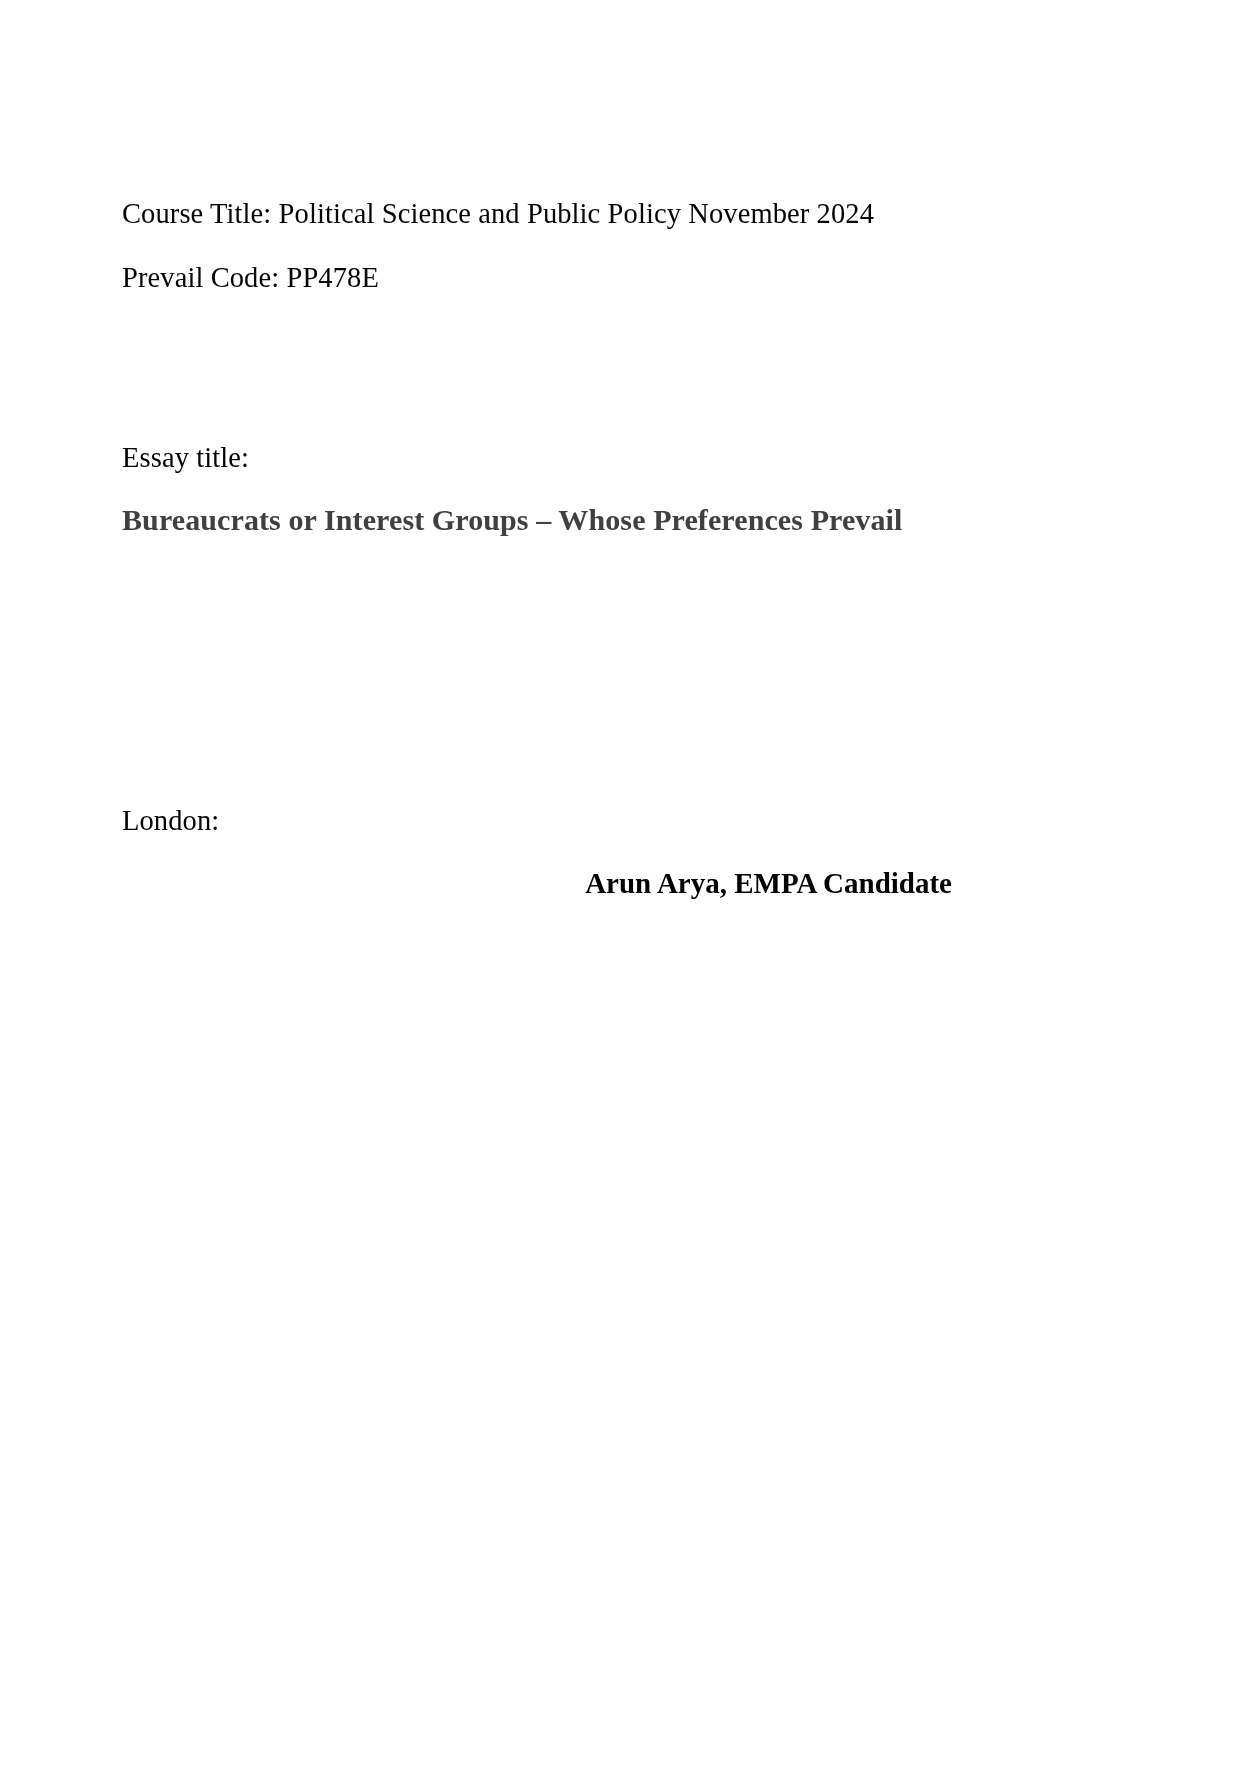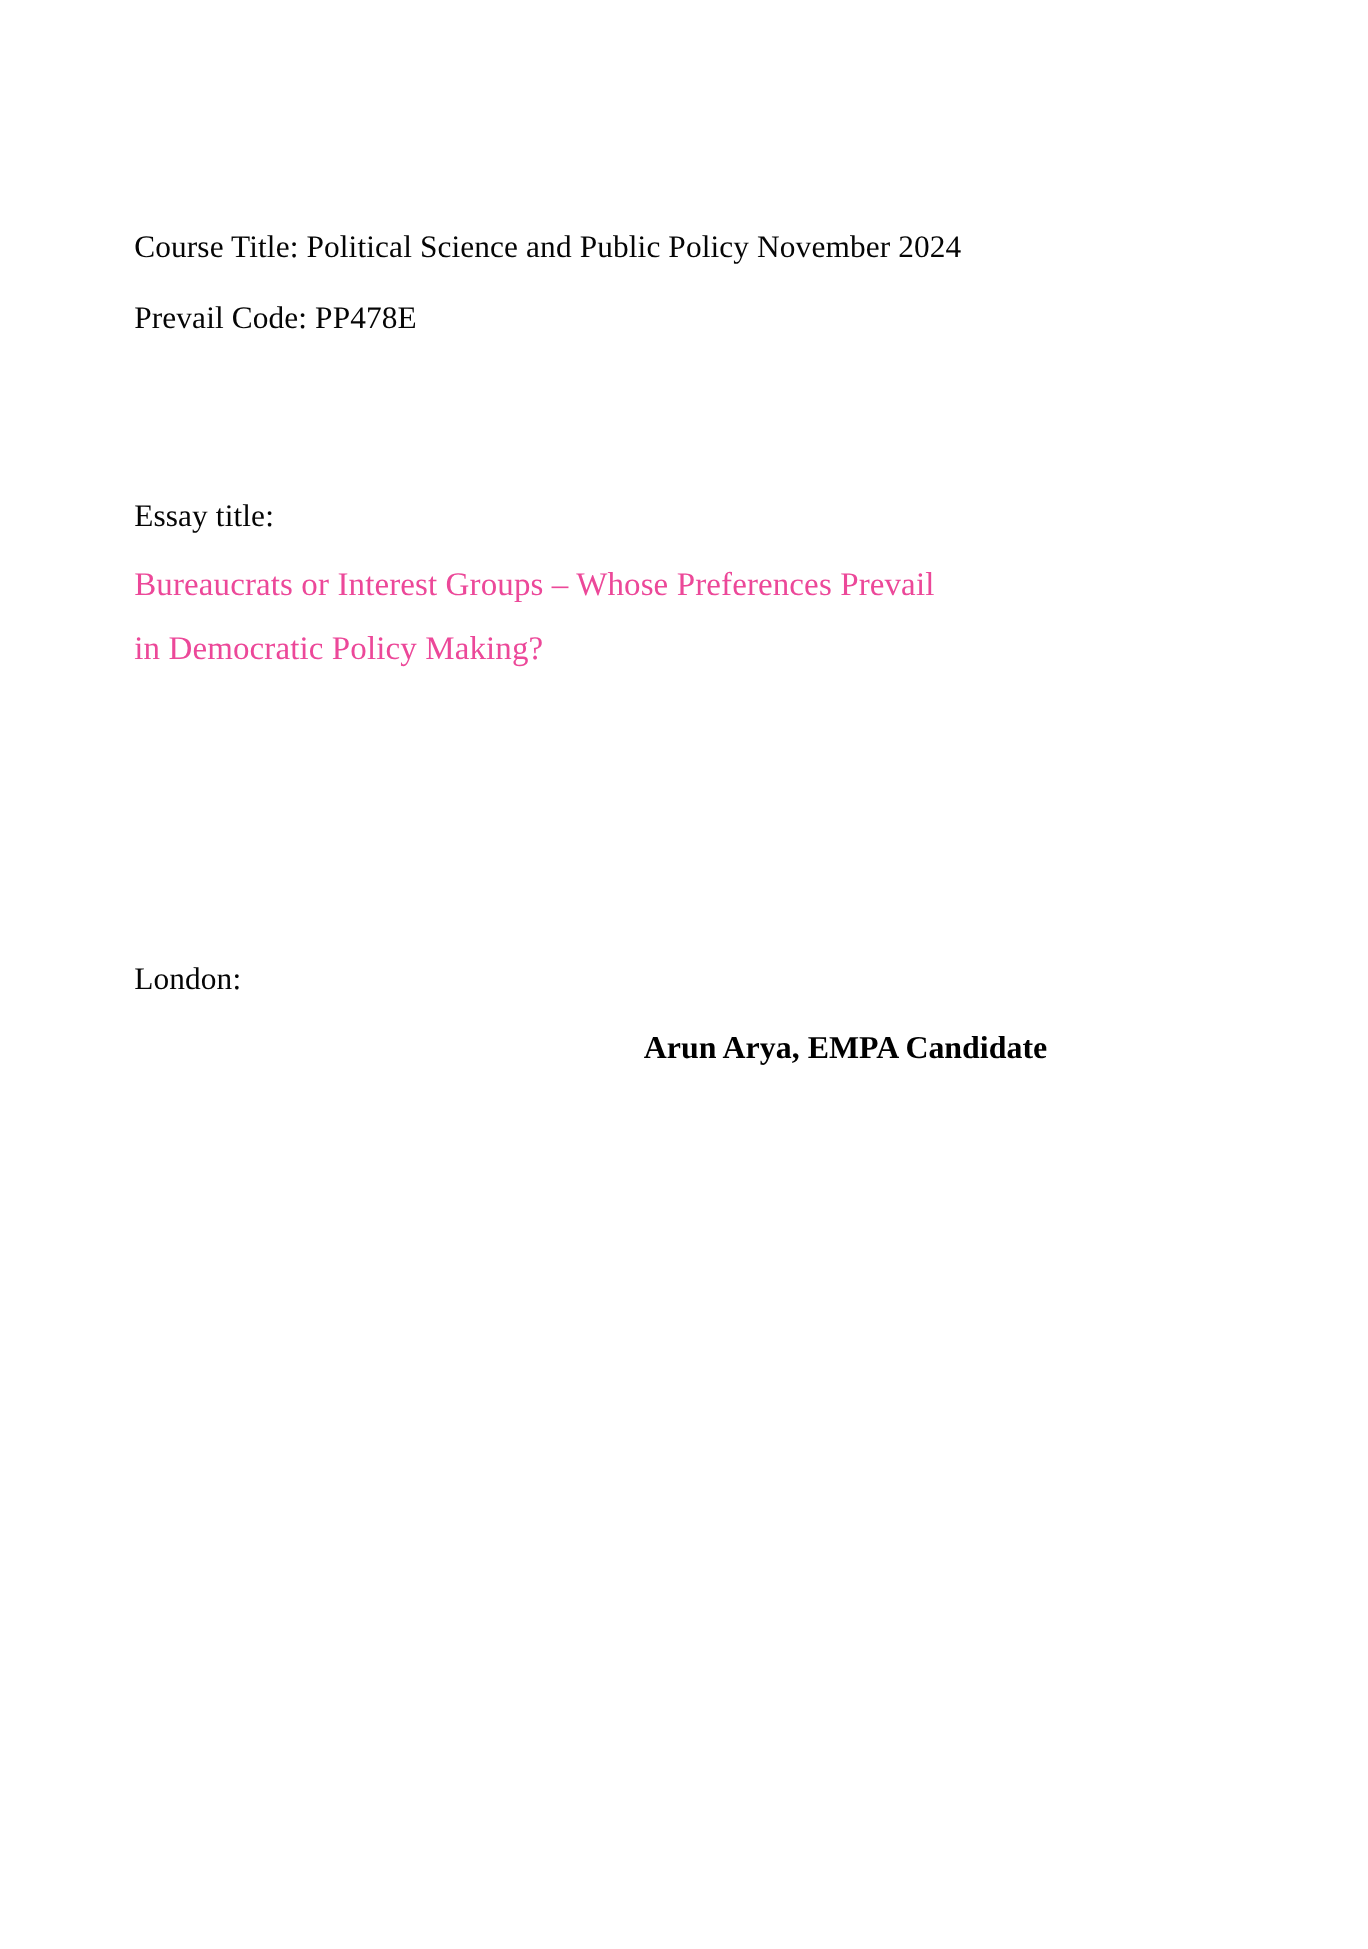--- a/index.html
+++ b/index.html
@@ -7,21 +7,21 @@
     margin: 0;
     padding: 0;
     background: #ffffff;
   }
 
   .page {
     position: relative;
     width: 1244px;
     height: 1296px;
     background: #ffffff;
-    margin: 16px auto;
+    margin: 4px auto;
     overflow: hidden;
     font-family: "Liberation Serif", "DejaVu Serif", serif;
     color: #000000;
     -webkit-font-smoothing: antialiased;
   }
 
   
   .content {
     position: absolute;
     left: 122px;
@@ -44,25 +44,25 @@
 
   .gap-course-code { height: 35px; }
   .gap-after-code  { height: 152px; }
   .gap-after-essay-label { height: 32px; }
   .gap-after-title { height: 112px; }
   .gap-after-date  { height: 160px; }
   .gap-after-author-label { height: 30px; }
 
   
   .essay-title {
-    font-weight: 400;
+    font-weight: 700;
     font-size: 30px;
     line-height: 1.0;
     letter-spacing: 0.1px;
-    color: #ec4899;
+    color: #404040;
   }
   .essay-title .title-line + .title-line {
     margin-top: 28px;
   }
 
   
   .author-block {
     font-weight: 700;
     font-size: 29px;
     line-height: 1.28;
@@ -87,21 +87,20 @@
     <div class="line meta">Prevail Code: PP478E</div>
 
     <div class="gap-after-code"></div>
 
     <div class="line meta">Essay title:</div>
 
     <div class="gap-after-essay-label"></div>
 
     <div class="essay-title">
       <div class="title-line">Bureaucrats or Interest Groups – Whose Preferences Prevail</div>
-      <div class="title-line">in Democratic Policy Making?</div>
     </div>
 
     <div class="gap-after-title"></div>
 
 
     <div class="gap-after-date"></div>
 
     <div class="line meta">London:</div>
 
     <div class="gap-after-author-label"></div>

